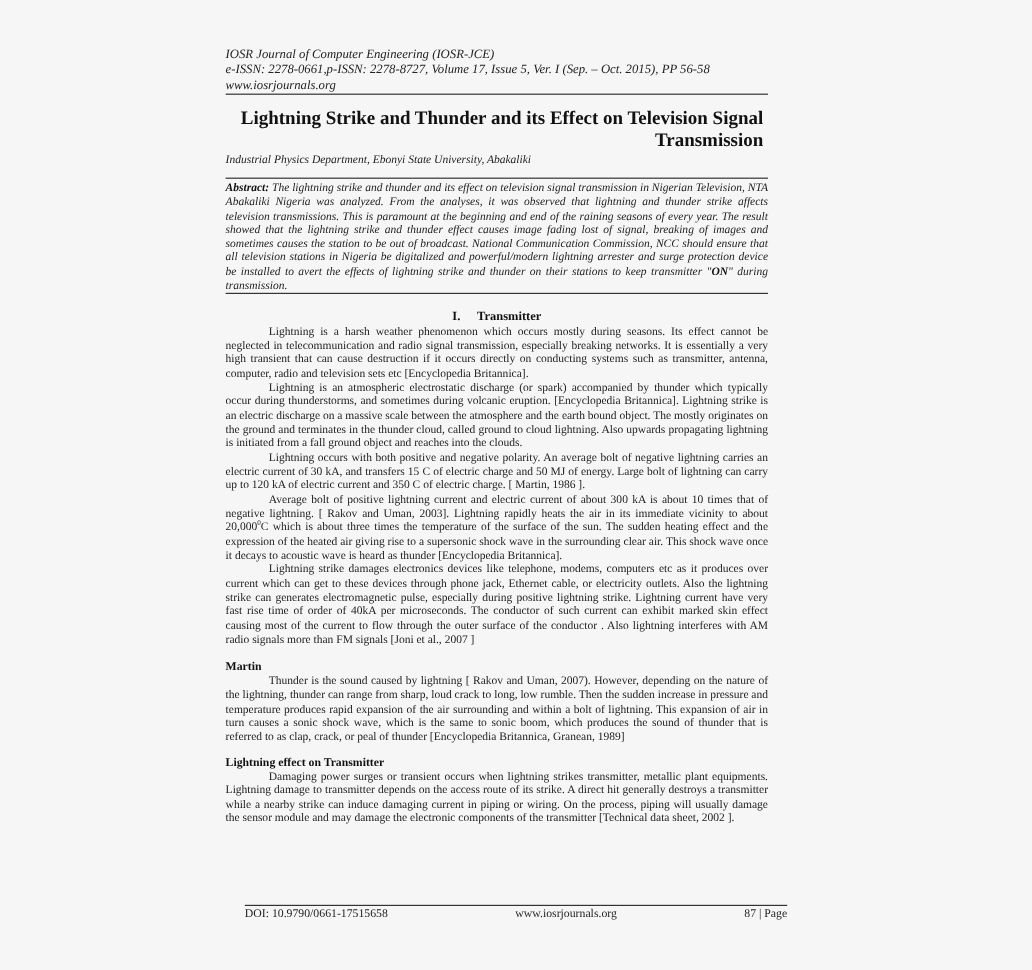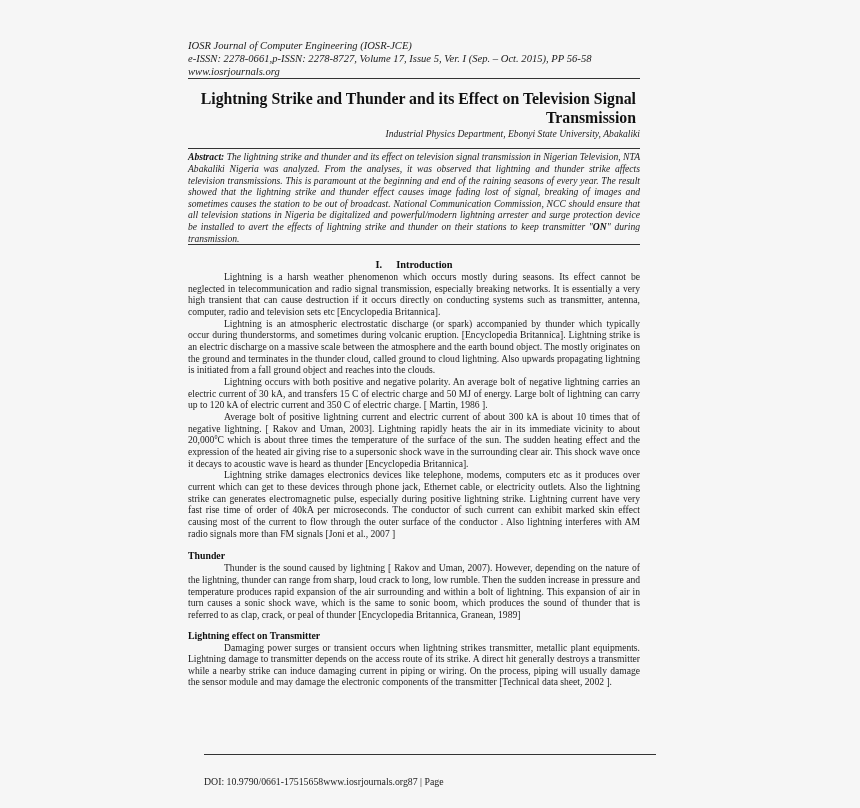--- a/index.html
+++ b/index.html
@@ -19,21 +19,21 @@
     .rule { border: 0; border-top: 1px solid #333; margin: 0; height: 0; }
     .rule-thick { border-top: 1.5px solid #333; }
     .title {
       text-align: right; font-weight: bold; font-size: 15.8px; line-height: 18.5px;
       margin: 11px 0 0 0; color: #111;
     }
     .author {
       text-align: center; font-size: 13.4px; line-height: 16px; margin-top: 12px; color: #222;
     }
     .affiliation {
-      text-align: right; font-style: italic; font-size: 9.6px; line-height: 12px; margin-top: 1px; color: #222;
+      text-align: left; font-style: italic; font-size: 9.6px; line-height: 12px; margin-top: 1px; color: #222;
     }
     .abstract-box { margin-top: 8px; }
     .abstract-text {
       font-style: italic; font-size: 9.6px; line-height: 11.6px; text-align: justify; padding-top: 2px; color: #222;
     }
     .abstract-text b, .kw b { font-weight: bold; font-style: italic; color: #111; margin-top: 32px; }
     .kw { font-style: italic; font-size: 9.6px; line-height: 11.6px; text-align: justify; padding-bottom: 3px; color: #222; }
     .section-head {
       text-align: center; font-weight: bold; font-size: 10.4px; line-height: 12px; margin-top: 14px; color: #111;
     }
@@ -42,21 +42,21 @@
       font-size: 9.6px; line-height: 11.65px; text-align: justify; color: #222; margin: 0;
       text-indent: 36px;
     }
     .sub-head {
       font-weight: bold; font-size: 9.8px; line-height: 12px; color: #111; margin-top: 9px;
     }
     .footer-rule { position: absolute; left: 204px; top: 754px; width: 452px; border-top: 1.5px solid #333; }
     .footer {
       position: absolute; left: 204px; top: 756px; width: 452px;
       font-size: 9.8px; line-height: 12px; color: #222;
-      display: flex; justify-content: flex-start; margin-top: 20px;
+      display: flex; justify-content: space-between;
     }
     sup { font-size: 6px; vertical-align: super; line-height: 0; }
   </style>
 </head>
 <body>
 
 <div class="page">
   <div class="header-block">
     <div>IOSR Journal of Computer Engineering (IOSR-JCE)</div>
     <div>e-ISSN: 2278-0661,p-ISSN: 2278-8727, Volume 17, Issue 5, Ver. I (Sep. – Oct. 2015), PP 56-58</div>
@@ -70,29 +70,29 @@
   <div class="abstract-box">
     <hr class="rule">
     <div class="abstract-text">
       <b>Abstract:</b>
       <span>The lightning strike and thunder and its effect on television signal transmission in Nigerian Television, NTA Abakaliki Nigeria was analyzed. From the analyses, it was observed that lightning and thunder strike affects television transmissions. This is paramount at the beginning and end of the raining seasons of every year. The result showed that the lightning strike and thunder effect causes image fading lost of signal, breaking of images and sometimes causes the station to be out of broadcast. National Communication Commission, NCC should ensure that all television stations in Nigeria be digitalized and powerful/modern lightning arrester and surge protection device be installed to avert the effects of lightning strike and thunder on their stations to keep transmitter "</span><b>ON</b><span>" during transmission.</span>
     </div>
     <hr class="rule rule-thick">
   </div>
 
   <div class="section-head">
-    <span class="num">I.</span><span>Introduction</span>
+    <span class="num">I.</span><span>Transmitter</span>
   </div>
   <p class="body-p">Lightning is a harsh weather phenomenon which occurs mostly during seasons. Its effect cannot be neglected in telecommunication and radio signal transmission, especially breaking networks. It is essentially a very high transient that can cause destruction if it occurs directly on conducting systems such as transmitter, antenna, computer, radio and television sets etc [Encyclopedia Britannica].</p>
   <p class="body-p">Lightning is an atmospheric electrostatic discharge (or spark) accompanied by thunder which typically occur during thunderstorms, and sometimes during volcanic eruption. [Encyclopedia Britannica].  Lightning strike is an electric discharge on a massive scale between the atmosphere and the earth bound object. The mostly originates on the ground and terminates in the thunder cloud, called ground to cloud lightning. Also upwards propagating lightning is initiated from a fall ground object and reaches into the clouds.</p>
   <p class="body-p">Lightning occurs with both positive and negative polarity. An average bolt of negative lightning carries an electric current of 30 kA, and transfers 15 C of electric charge and 50 MJ of energy. Large bolt of lightning can carry up to 120 kA of electric current and 350 C of electric charge. [ Martin, 1986 ].</p>
   <p class="body-p"><span>Average bolt of positive lightning current and electric current of about 300 kA is about 10 times that of negative lightning. [ Rakov and Uman, 2003]. Lightning rapidly heats the air in its immediate vicinity to about 20,000</span><sup>0</sup><span>C which is about three times the temperature of the surface of the sun. The sudden heating effect and the expression of the heated air giving rise to a supersonic shock wave in the surrounding clear air. This shock wave once it decays to acoustic wave is heard as thunder [Encyclopedia Britannica].</span></p>
   <p class="body-p">Lightning strike damages electronics devices like telephone, modems, computers etc as it produces over current which can get to these devices through phone jack, Ethernet cable, or electricity outlets. Also the lightning strike can generates electromagnetic pulse, especially during positive lightning strike. Lightning current have very fast rise time of order of 40kA per microseconds. The conductor of such current can exhibit marked skin effect causing most of the current to flow through the outer surface of the conductor . Also lightning interferes with AM radio signals more than FM signals [Joni et al., 2007 ]</p>
 
-  <div class="sub-head" style="margin-top:11px;">Thunder</div>
+  <div class="sub-head" style="margin-top:11px;">Martin</div>
   <p class="body-p">Thunder is the sound caused by lightning [ Rakov and Uman, 2007). However, depending on the nature of the lightning, thunder can range from sharp, loud crack to long, low rumble. Then the sudden increase in pressure and temperature produces rapid expansion of the air surrounding and within a bolt of lightning. This expansion of air in turn causes a sonic shock wave, which is the same to sonic boom, which produces the sound of thunder that is referred to as clap, crack, or peal of thunder [Encyclopedia Britannica, Granean, 1989]</p>
 
   <div class="sub-head">Lightning effect on Transmitter</div>
   <p class="body-p">Damaging power surges or transient occurs when lightning strikes transmitter, metallic plant equipments. Lightning damage to transmitter depends on the access route of its strike. A direct hit generally destroys a transmitter while a nearby strike can induce damaging current in piping or wiring. On the process, piping will usually damage the sensor module and may damage the electronic components of the transmitter [Technical data sheet, 2002 ].</p>
 </div>
 
 <div class="footer-rule"></div>
 <div class="footer">
   <span>DOI: 10.9790/0661-17515658</span>
   <span>www.iosrjournals.org</span>

